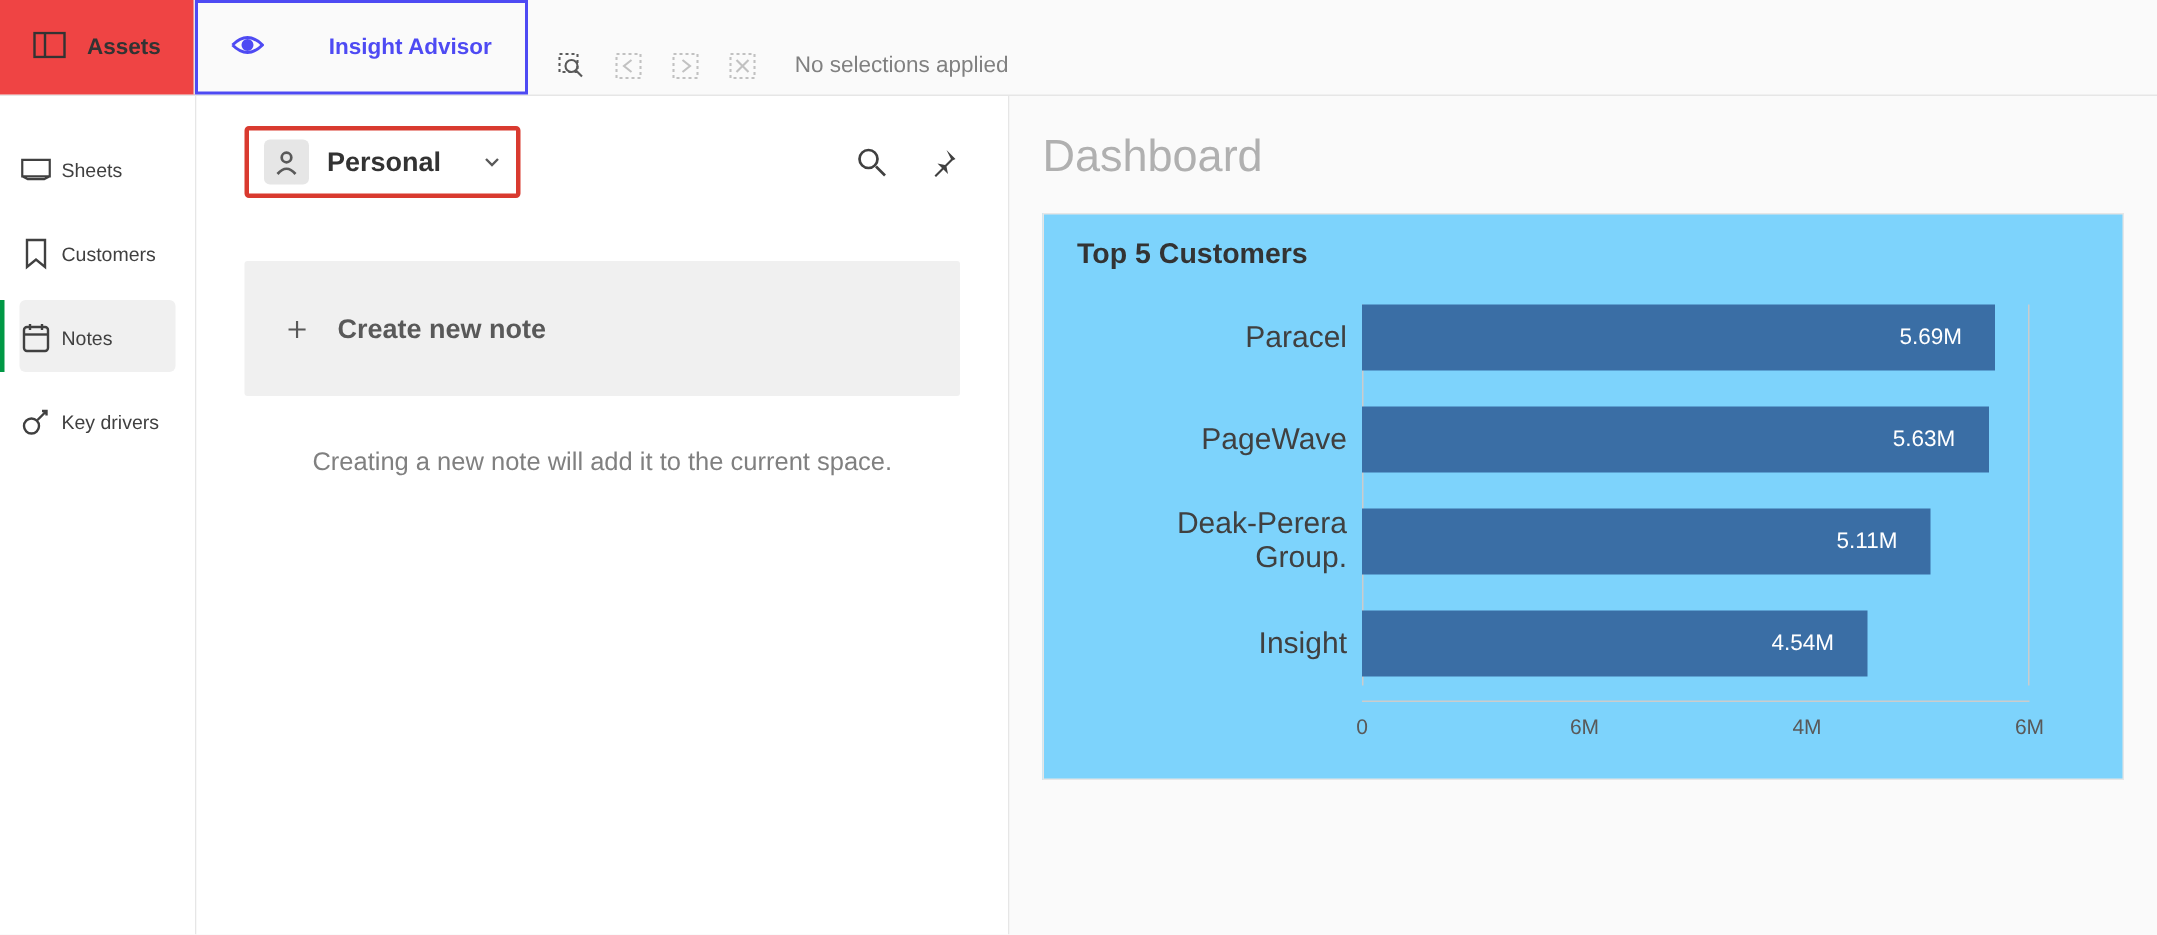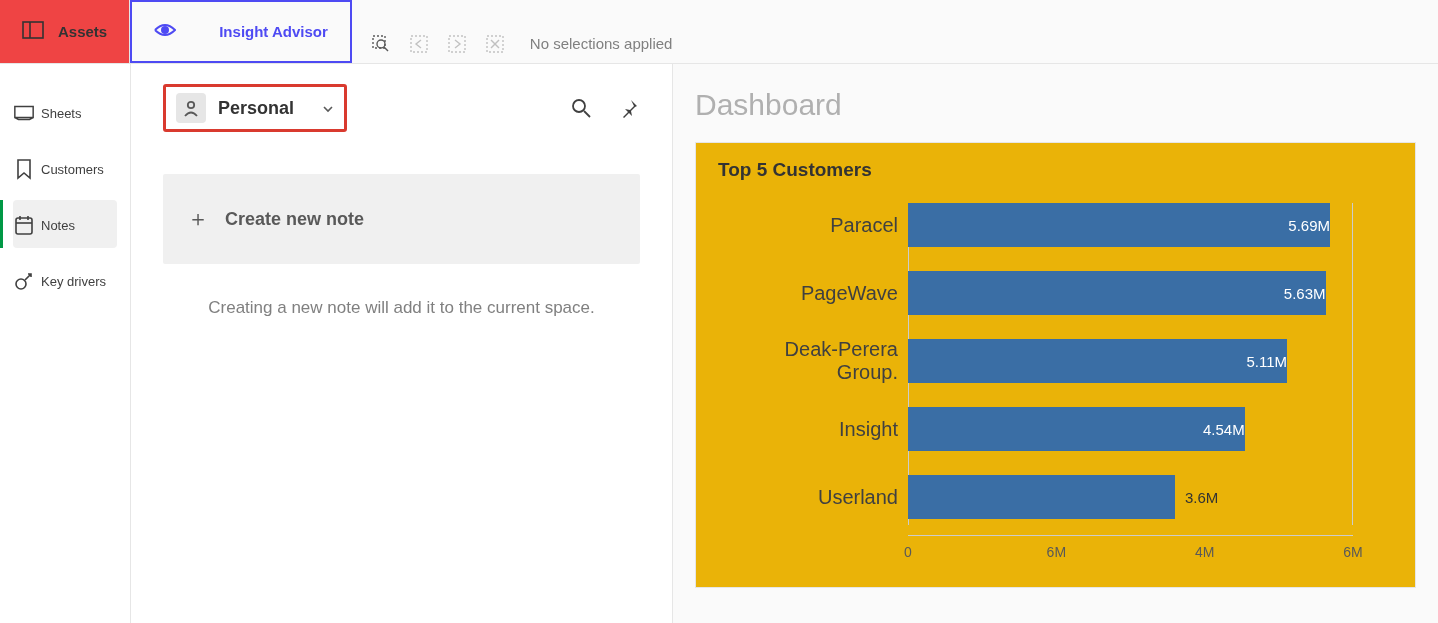--- a/index.html
+++ b/index.html
@@ -31,30 +31,30 @@
 .personal-right { display: flex; align-items: center; gap: 26px; color: #595959; }
 .ricon { width: 22px; height: 22px; cursor: pointer; display:flex; align-items:center; justify-content:center; }
 
 .create-note { margin-top: 42px; background: #f0f0f0; padding: 30px 24px; display: flex; align-items: center; gap: 16px; cursor: pointer; border-radius: 2px; }
 .create-note span.lbl { font-size: 18px; font-weight: 600; color: #595959; }
 .plus { font-size: 22px; color: #595959; font-weight: 400; }
 .hint { margin-top: 34px; text-align: center; color: #808080; font-size: 17px; }
 
 .dash { flex: 1; padding: 24px 22px; background: #fafafa; overflow: hidden; }
 .dash-title { font-size: 30px; font-weight: 400; color: #b0b0b0; margin-bottom: 20px; }
-.chart-card { background: #eab308; border: 1px solid #e6e6e6; padding: 16px 22px 24px; }
+.chart-card { background: #7dd3fc; border: 1px solid #e6e6e6; padding: 16px 22px 24px; }
 .chart-title { font-size: 19px; font-weight: 700; color: #333; margin-bottom: 22px; }
 
 .chart { position: relative; padding-left: 190px; padding-right: 40px; }
 .chart-axis { position: absolute; left: 190px; right: 40px; top: 0; bottom: 38px; border-left: 1px solid #ccc;  }
 .chart-rows { display: flex; flex-direction: column; gap: 24px; position: relative; z-index: 1;}
 .chart-row { display: flex; align-items: center; height: 44px; position: relative; }
 .chart-cat { position: absolute; left: -190px; width: 180px; text-align: right; font-size: 20px; color: #404040; }
 .chart-bar { height: 100%; background: #3a6ea5; position: relative; }
-.chart-val { position: absolute; right: 0; top: 50%; transform: translateY(-50%); color: #fff; font-size: 15px; font-weight: 500; }
+.chart-val { position: absolute; right: 22px; top: 50%; transform: translateY(-50%); color: #fff; font-size: 15px; font-weight: 500; }
 .chart-val.outside { color: #333; right: auto; left: calc(100% + 10px); }
 .chart-xaxis { border-top: 1px solid #ccc; margin-top: 16px; position: relative; height: 28px; }
 .xtick { position: absolute; top: 8px; font-size: 14px; color: #595959; transform: translateX(-50%); }
 .right-line { position: absolute; right: 40px; top: 0; bottom: 38px; width: 1px; background: #ccc; }
 </style>
 </head>
 <body>
 
 <div class="topbar">
   <div class="topbar-btn assets">
@@ -209,26 +209,20 @@
               <div class="chart-bar" style="width: 85.1667%;">
                 <div class="chart-val">5.11M</div>
               </div>
             </div>
             <div class="chart-row">
               <div class="chart-cat">Insight</div>
               <div class="chart-bar" style="width: 75.6667%;">
                 <div class="chart-val">4.54M</div>
               </div>
             </div>
-            <div class="chart-row">
-              <div class="chart-cat">Userland</div>
-              <div class="chart-bar" style="width: 60%;">
-                <div class="chart-val outside">3.6M</div>
-              </div>
-            </div>
           </div>
         <div class="chart-xaxis" id="chart-xaxis">
             <div class="xtick" style="left: 0%;">0</div>
             <div class="xtick" style="left: 33.3333%;">6M</div>
             <div class="xtick" style="left: 66.6667%;">4M</div>
             <div class="xtick" style="left: 100%;">6M</div>
           </div>
       </div>
     </div>
   </div>

